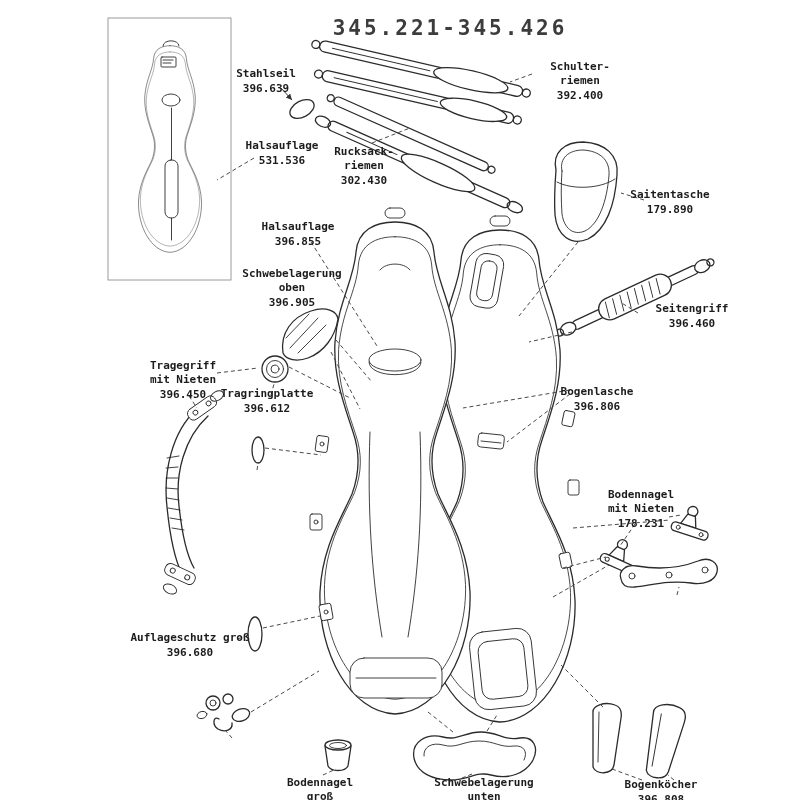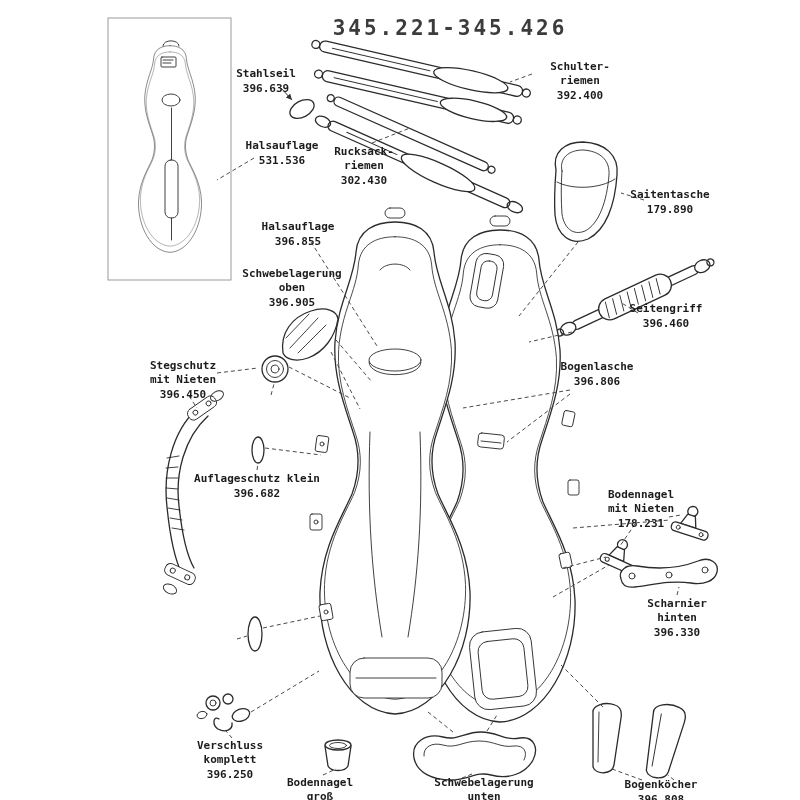--- a/index.html
+++ b/index.html
@@ -303,50 +303,45 @@
   </div>
   <div class="part-label" style="left:278px;top:208px">
     <div class="pl-name">Halsauflage</div>
     <div class="pl-num">396.855</div>
   </div>
   <div class="part-label" style="left:272px;top:255px">
     <div class="pl-name">Schwebelagerung
 oben</div>
     <div class="pl-num">396.905</div>
   </div>
-  <div class="part-label" style="left:646px;top:290px">
+  <div class="part-label" style="left:672px;top:290px">
     <div class="pl-name">Seitengriff</div>
     <div class="pl-num">396.460</div>
   </div>
   <div class="part-label" style="left:163px;top:347px">
-    <div class="pl-name">Stegschutz
+    <div class="pl-name">Tragegriff
 mit Nieten</div>
     <div class="pl-num">396.450</div>
   </div>
-  <div class="part-label" style="left:577px;top:348px">
+  <div class="part-label" style="left:247px;top:375px">
+    <div class="pl-name">Tragringplatte</div>
+    <div class="pl-num">396.612</div>
+  </div>
+  <div class="part-label" style="left:577px;top:373px">
     <div class="pl-name">Bogenlasche</div>
     <div class="pl-num">396.806</div>
-  </div>
-  <div class="part-label" style="left:237px;top:460px">
-    <div class="pl-name">Auflageschutz klein</div>
-    <div class="pl-num">396.682</div>
   </div>
   <div class="part-label" style="left:621px;top:476px">
     <div class="pl-name">Bodennagel
 mit Nieten</div>
     <div class="pl-num">178.231</div>
   </div>
-  <div class="part-label" style="left:657px;top:585px">
-    <div class="pl-name">Scharnier hinten</div>
-    <div class="pl-num">396.330</div>
-  </div>
-  <div class="part-label" style="left:210px;top:727px">
-    <div class="pl-name">Verschluss
-komplett</div>
-    <div class="pl-num">396.250</div>
+  <div class="part-label" style="left:170px;top:619px">
+    <div class="pl-name">Auflageschutz groß</div>
+    <div class="pl-num">396.680</div>
   </div>
   <div class="part-label" style="left:300px;top:764px">
     <div class="pl-name">Bodennagel
 groß</div>
     <div class="pl-num">396.670</div>
   </div>
   <div class="part-label" style="left:464px;top:764px">
     <div class="pl-name">Schwebelagerung
 unten</div>
     <div class="pl-num">396.900</div>

